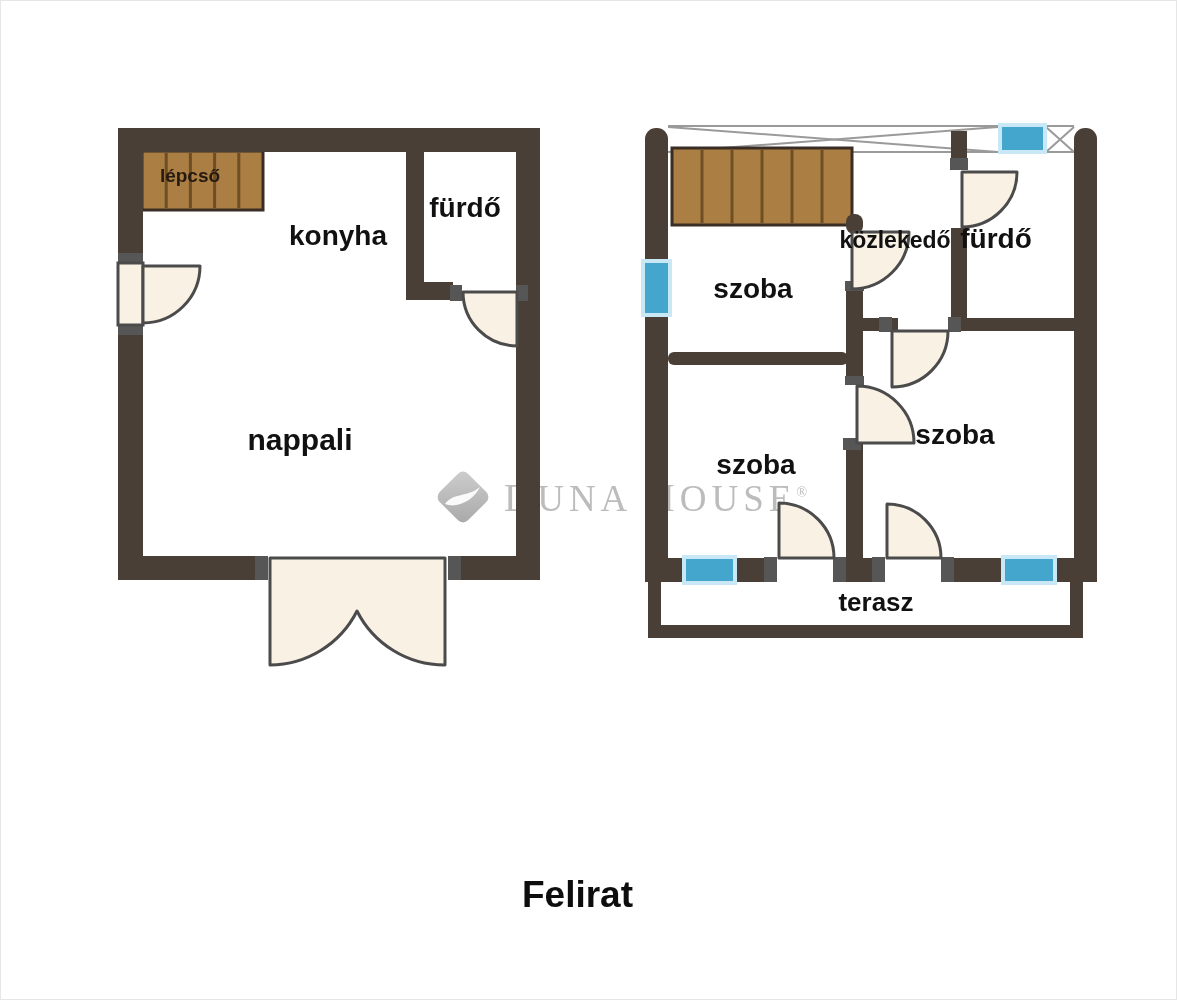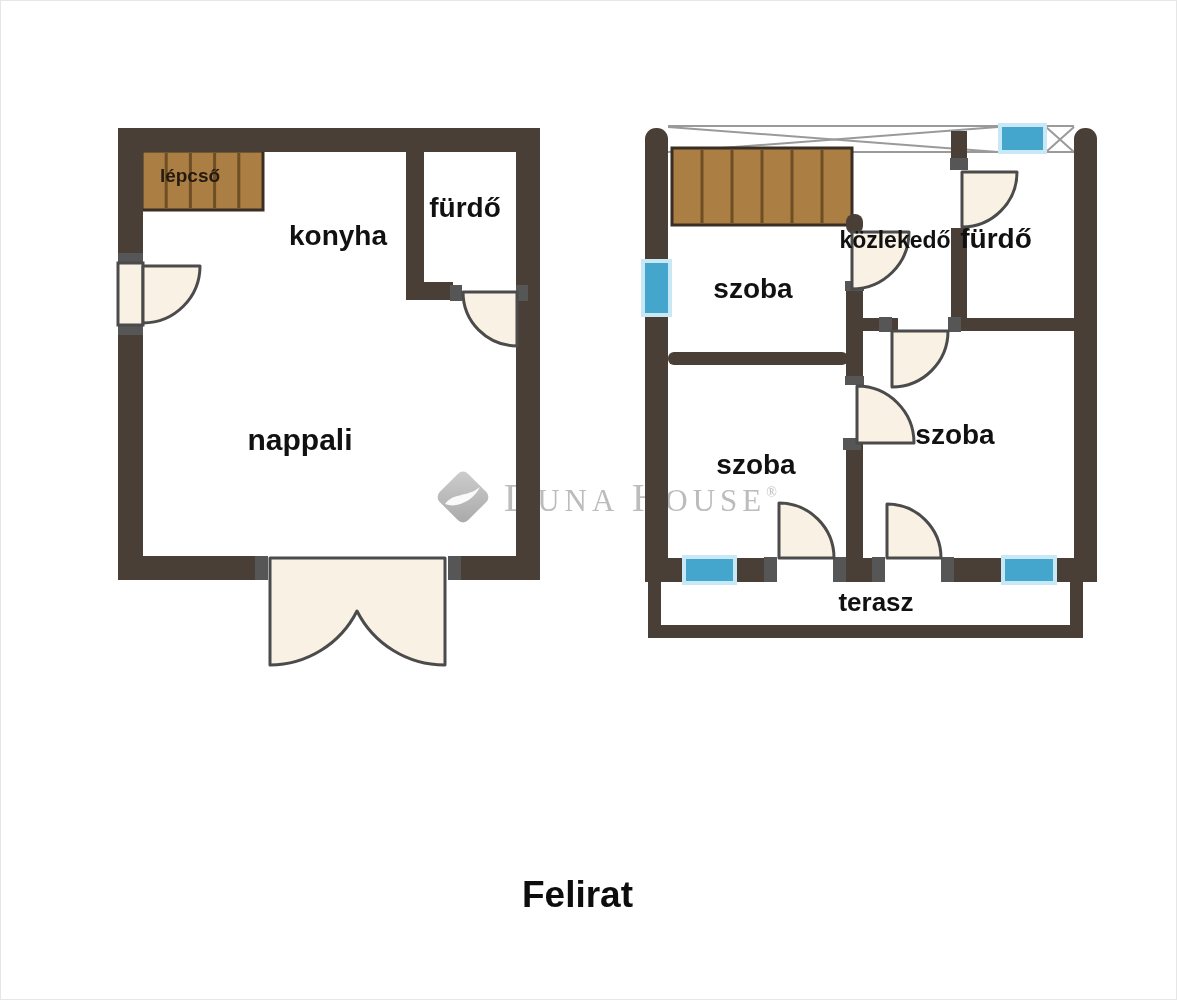--- a/index.html
+++ b/index.html
@@ -11,21 +11,21 @@
   #plan-svg{position:absolute;left:0;top:0;z-index:2;}
   #watermark{
     position:absolute;left:430px;top:462px;z-index:1;
     display:flex;align-items:center;gap:8px;user-select:none;
   }
   #watermark .wm-text{
     font-family:"Liberation Serif",serif;color:#bcbcbc;
     letter-spacing:5px;white-space:nowrap;line-height:1;
   }
   #watermark .wm-big{font-size:39px;}
-  #watermark .wm-small{font-size:31px;margin-top:45px;}
+  #watermark .wm-small{font-size:37px;margin-top:45px;}
   #watermark .wm-reg{font-size:14px;vertical-align:14px;letter-spacing:0;}
   #caption{
     position:absolute;left:0;top:874px;width:1177px;z-index:3;
     text-align:center;transform:translateX(-11px);
     font-size:37px;font-weight:700;color:#0d0d0d;
   }
   svg text{font-family:"Liberation Sans",sans-serif;font-weight:700;}
 </style>
 </head>
 <body>

